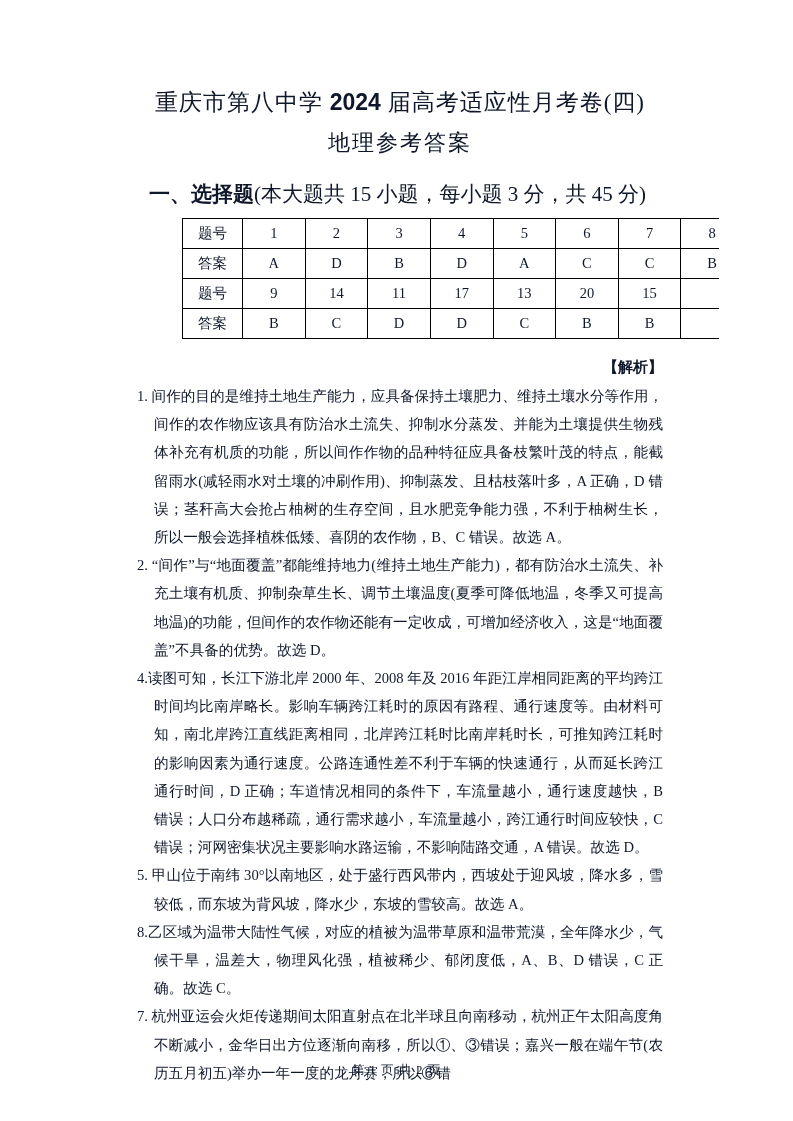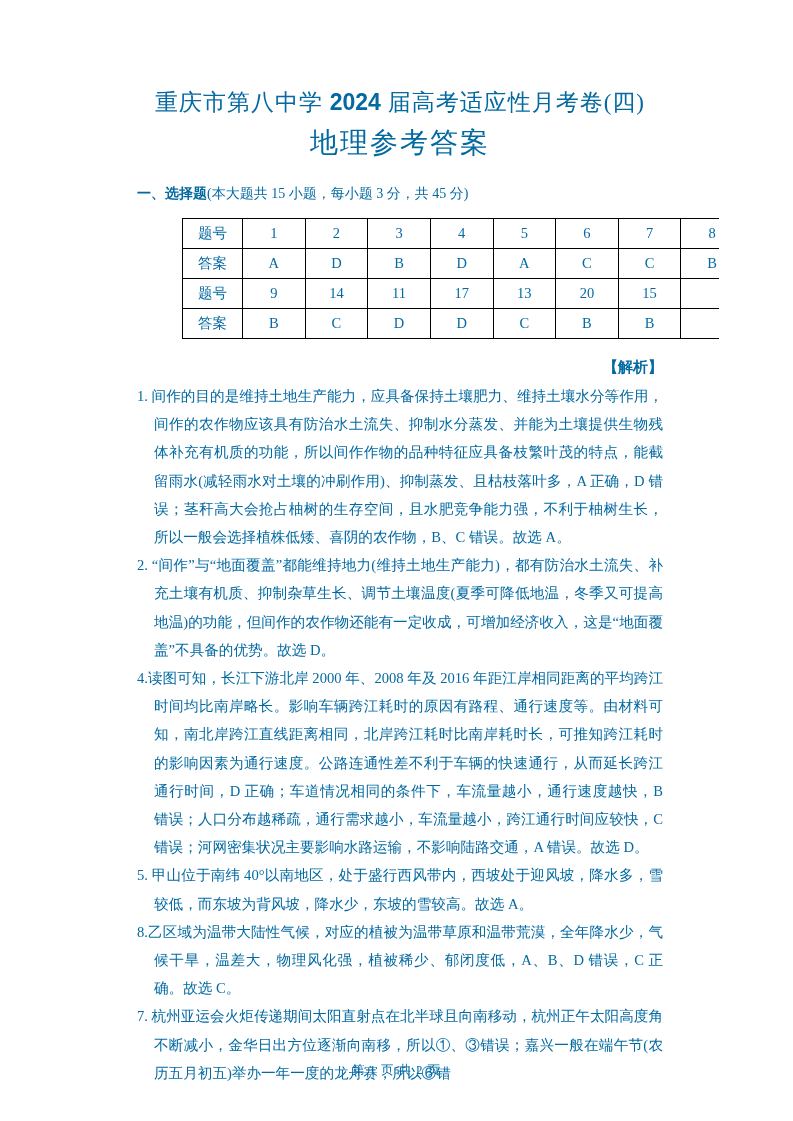--- a/index.html
+++ b/index.html
@@ -3,21 +3,21 @@
 <meta charset="utf-8">
 <style>
   * { margin: 0; padding: 0; box-sizing: border-box; }
   html, body { background: #ffffff; }
   .page {
     position: relative;
     width: 645px;
     height: 1121px;
     margin: 0 auto;
     background: #ffffff;
-    color: #0369a1;
+    color: #0f172a;
     font-family: "Liberation Serif", "DejaVu Serif", serif;
     overflow: hidden;
   }
   .content {
     padding: 86px 56px 0 63px;
   }
   .doc-title {
     text-align: center;
     font-size: 23px;
     font-weight: normal;
@@ -25,30 +25,31 @@
     line-height: 32px;
     white-space: nowrap;
   }
   .doc-title .year {
     font-family: "Liberation Sans", "DejaVu Sans", sans-serif;
     font-weight: bold;
     letter-spacing: 0;
   }
   .doc-subtitle {
     text-align: center;
-    font-size: 28px;
+    font-size: 22px;
     font-weight: normal;
     letter-spacing: 2px;
     margin-top: 9px;
     line-height: 30px;
   }
   .section-heading {
     margin-top: 25px;
-    font-size: 14px;
+    font-size: 21px;
     line-height: 22px;
+    margin-left: 12px;
   }
   .section-heading .label { font-weight: bold; }
   .answer-table {
     border-collapse: collapse;
     table-layout: fixed;
     margin: 13px 0 0 45px;
     width: 562px;
   }
   .answer-table td {
     border: 1.5px solid #000000;
@@ -145,21 +146,21 @@
         </tr>
       </tbody>
     </table>
 
     <div class="analysis-label">【解析】</div>
 
     <div class="analysis-items">
       <p class="analysis-item">1. 间作的目的是维持土地生产能力，应具备保持土壤肥力、维持土壤水分等作用，间作的农作物应该具有防治水土流失、抑制水分蒸发、并能为土壤提供生物残体补充有机质的功能，所以间作作物的品种特征应具备枝繁叶茂的特点，能截留雨水(减轻雨水对土壤的冲刷作用)、抑制蒸发、且枯枝落叶多，A 正确，D 错误；茎秆高大会抢占柚树的生存空间，且水肥竞争能力强，不利于柚树生长，所以一般会选择植株低矮、喜阴的农作物，B、C 错误。故选 A。</p>
       <p class="analysis-item">2. “间作”与“地面覆盖”都能维持地力(维持土地生产能力)，都有防治水土流失、补充土壤有机质、抑制杂草生长、调节土壤温度(夏季可降低地温，冬季又可提高地温)的功能，但间作的农作物还能有一定收成，可增加经济收入，这是“地面覆盖”不具备的优势。故选 D。</p>
       <p class="analysis-item">4.读图可知，长江下游北岸 2000 年、2008 年及 2016 年距江岸相同距离的平均跨江时间均比南岸略长。影响车辆跨江耗时的原因有路程、通行速度等。由材料可知，南北岸跨江直线距离相同，北岸跨江耗时比南岸耗时长，可推知跨江耗时的影响因素为通行速度。公路连通性差不利于车辆的快速通行，从而延长跨江通行时间，D 正确；车道情况相同的条件下，车流量越小，通行速度越快，B 错误；人口分布越稀疏，通行需求越小，车流量越小，跨江通行时间应较快，C 错误；河网密集状况主要影响水路运输，不影响陆路交通，A 错误。故选 D。</p>
-      <p class="analysis-item">5. 甲山位于南纬 40°以南地区，处于盛行西风带内，西坡处于迎风坡，降水多，雪较低，而东坡为背风坡，降水少，东坡的雪较高。故选 A。</p>
+      <p class="analysis-item">5. 甲山位于南纬 30°以南地区，处于盛行西风带内，西坡处于迎风坡，降水多，雪较低，而东坡为背风坡，降水少，东坡的雪较高。故选 A。</p>
       <p class="analysis-item">8.乙区域为温带大陆性气候，对应的植被为温带草原和温带荒漠，全年降水少，气候干旱，温差大，物理风化强，植被稀少、郁闭度低，A、B、D 错误，C 正确。故选 C。</p>
       <p class="analysis-item">7. 杭州亚运会火炬传递期间太阳直射点在北半球且向南移动，杭州正午太阳高度角不断减小，金华日出方位逐渐向南移，所以①、③错误；嘉兴一般在端午节(农历五月初五)举办一年一度的龙舟赛，所以⑥错</p>
     </div>
 
   </div>
 
   <div class="footer">
     <span>第 1 页 共 2 页</span>
   </div>
 </div>

